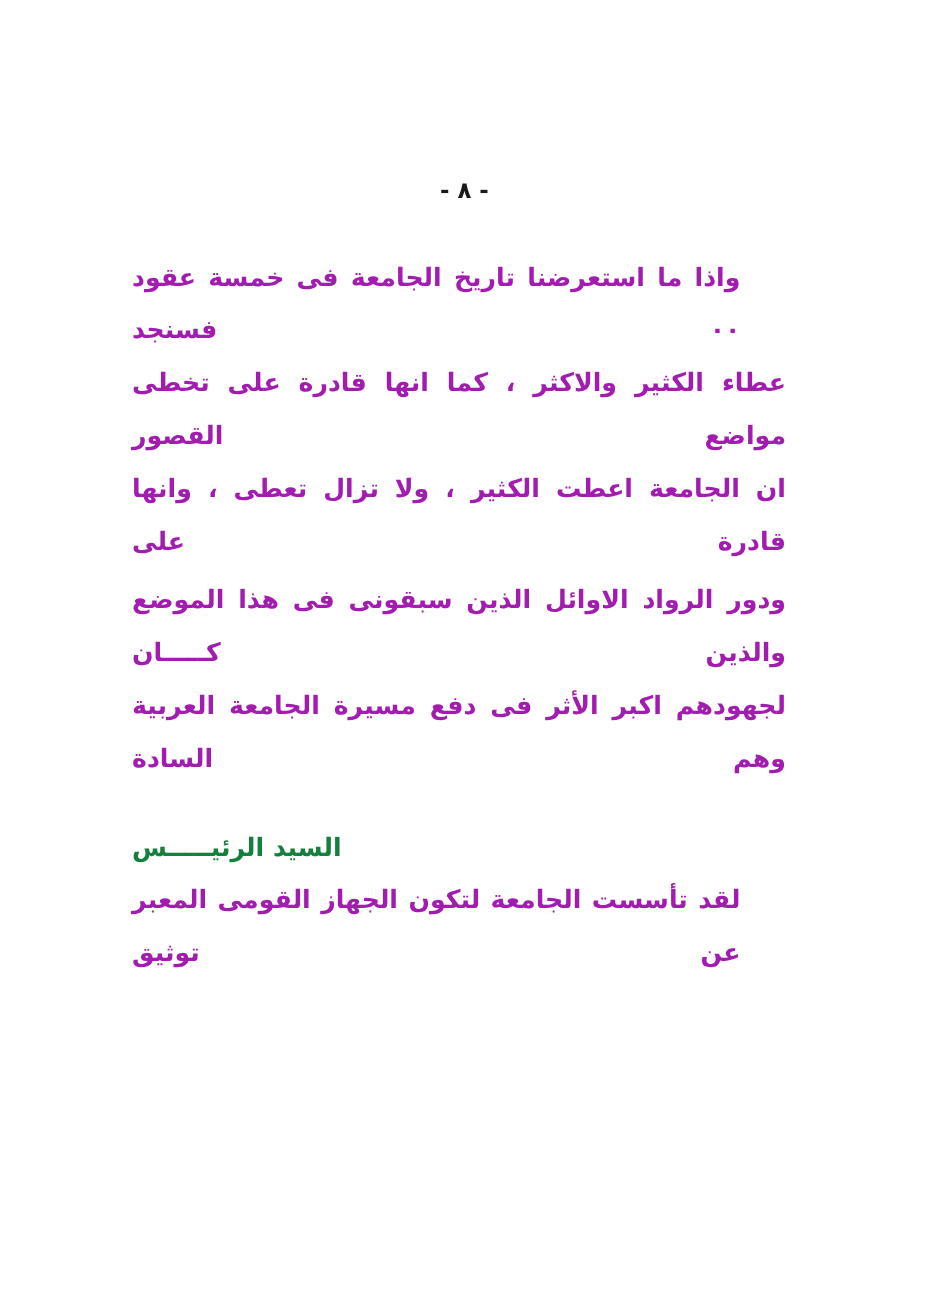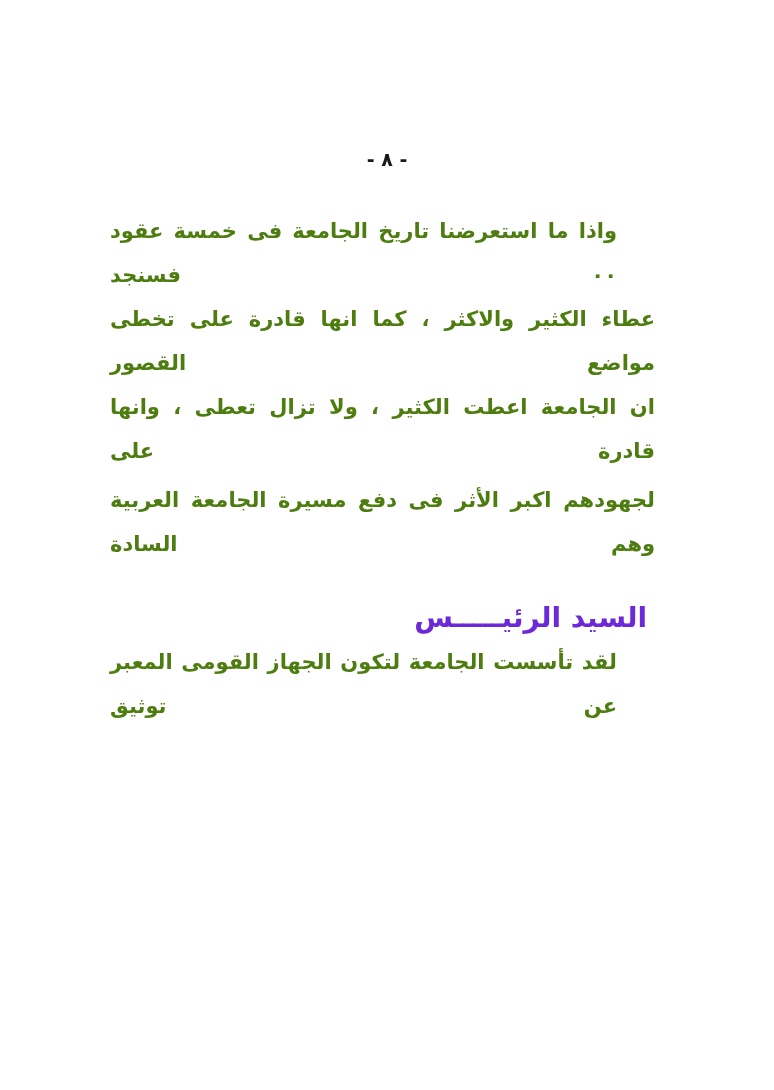--- a/index.html
+++ b/index.html
@@ -33,55 +33,56 @@
   }
   .para {
     margin: 0 0 5px 0;
     padding: 0;
   }
   .line {
     display: block;
     font-size: 21px;
     font-weight: 700;
     line-height: 44px;
-    color: #4d7c0f;
+    color: #a21caf;
     text-align: justify;
     text-align-last: justify;
   }
   .line.indent {
     padding-right: 38px;
   }
   .line.end {
     text-align-last: right;
   }
   .heading {
     margin: 30px 8px 0 0;
-    font-size: 28px;
+    font-size: 21px;
     font-weight: 700;
     line-height: 44px;
-    text-align: right;
-    color: #6d28d9;
+    text-align: left;
+    color: #15803d;
   }
 </style>
 </head>
 <body>
 
 <div class="page">
 
   <div class="page-number">- ٨ -</div>
 
   <div class="text-block">
 
     <p class="para">
       <span class="line indent">واذا ما استعرضنا تاريخ الجامعة فى خمسة عقود ٠٠ فسنجد</span>
       <span class="line">عطاء الكثير والاكثر ، كما انها قادرة على تخطى مواضع القصور</span>
       <span class="line">ان الجامعة اعطت الكثير ، ولا تزال تعطى ، وانها قادرة على</span>
     </p>
 
     <p class="para">
+      <span class="line">ودور الرواد الاوائل الذين سبقونى فى هذا الموضع والذين كـــــان</span>
       <span class="line">لجهودهم اكبر الأثر فى دفع مسيرة الجامعة العربية وهم السادة</span>
     </p>
 
     <h2 class="heading">السيد الرئيـــــس</h2>
 
     <p class="para">
       <span class="line indent">لقد تأسست الجامعة لتكون الجهاز القومى المعبر عن توثيق</span>
 
     </p>
 

